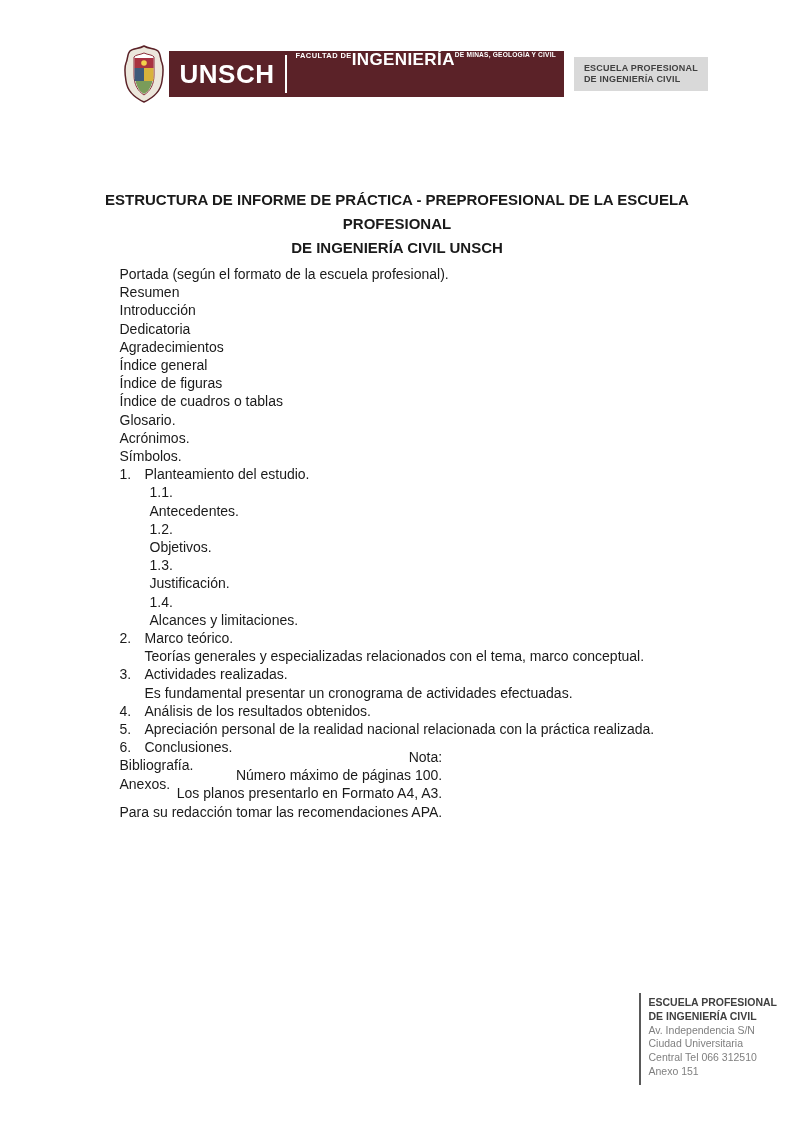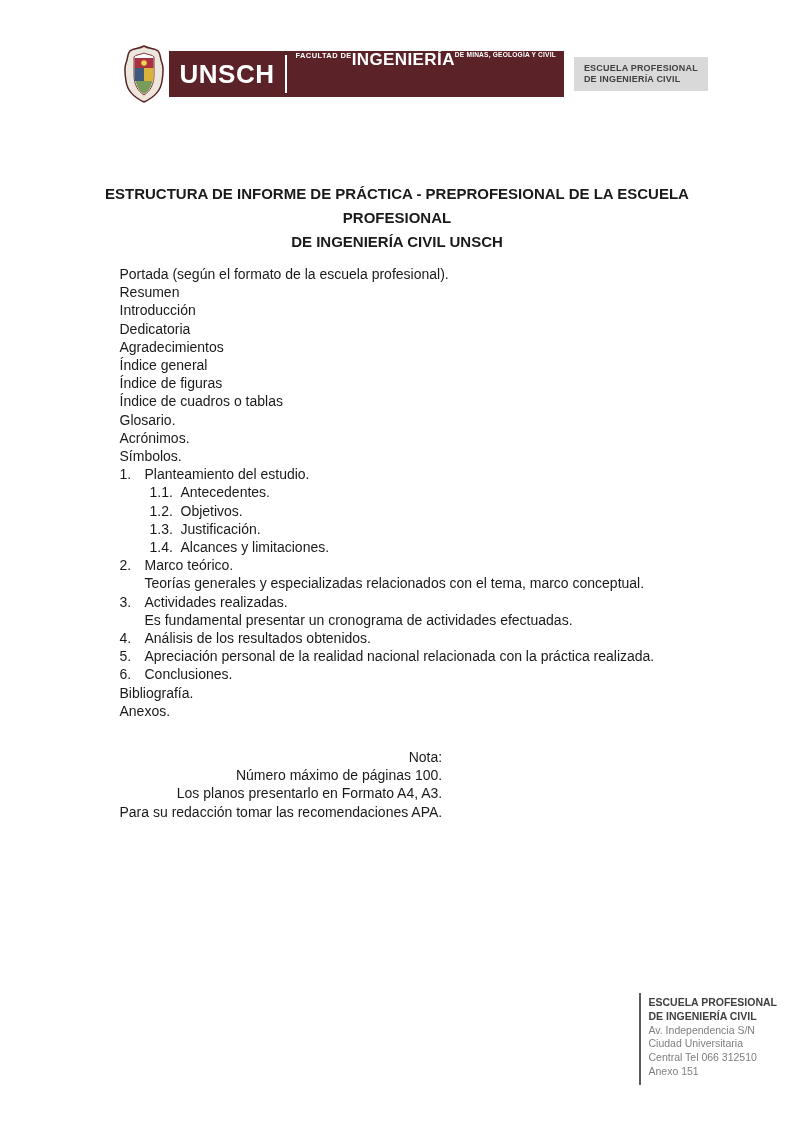--- a/index.html
+++ b/index.html
@@ -20,31 +20,31 @@
   .bar-divider { width:2px; background:#ffffff; margin:4px 0; }
   .faculty-box { display:flex; justify-content:center; padding:0 8px; color:#ffffff; }
   .f-top { font-size:7.5px; font-weight:bold; letter-spacing:.4px; line-height:9px; }
   .f-name { font-size:17px; font-weight:bold; letter-spacing:.4px; line-height:18px; }
   .f-sub { font-size:6.6px; font-weight:bold; letter-spacing:.2px; line-height:8px; }
   .school-box { margin-left:10px; background:#d9d9d9; height:34px; padding:4px 10px;
                 display:flex; flex-direction:column; justify-content:center; }
   .school-box span { font-size:9px; font-weight:bold; color:#404040; line-height:11px; letter-spacing:.2px; }
 
   
-  .doc-title { position:absolute; top:182px; left:60px; right:60px;
+  .doc-title { position:absolute; top:188px; left:60px; right:60px;
                text-align:center; font-size:15px; font-weight:bold;
                color:#1a1a1a; line-height:24px; }
 
   
   .body-list { position:absolute; top:265px; left:115px; right:92px;
                font-size:14px; color:#1a1a1a; }
   .line { display:flex; line-height:18.2px; white-space:nowrap; }
   .line .num { flex:0 0 auto; }
   .line.item .num { width:25px; }
-  .line.sub { padding-left:30px; }
+  .line.sub { padding-left:30px;flex-direction:column; }
   .line.sub .num { width:31px; }
   .line.cont { padding-left:25px; }
 
   
   .note { position:absolute; top:748px; left:115px; font-size:14px;
           line-height:18.2px; color:#1a1a1a;text-align:right; }
 
   
   .footer { position:absolute; left:634px; top:993px; width:128px;
             border-left:2px solid #595959; padding:3px 0 6px 8px; }

